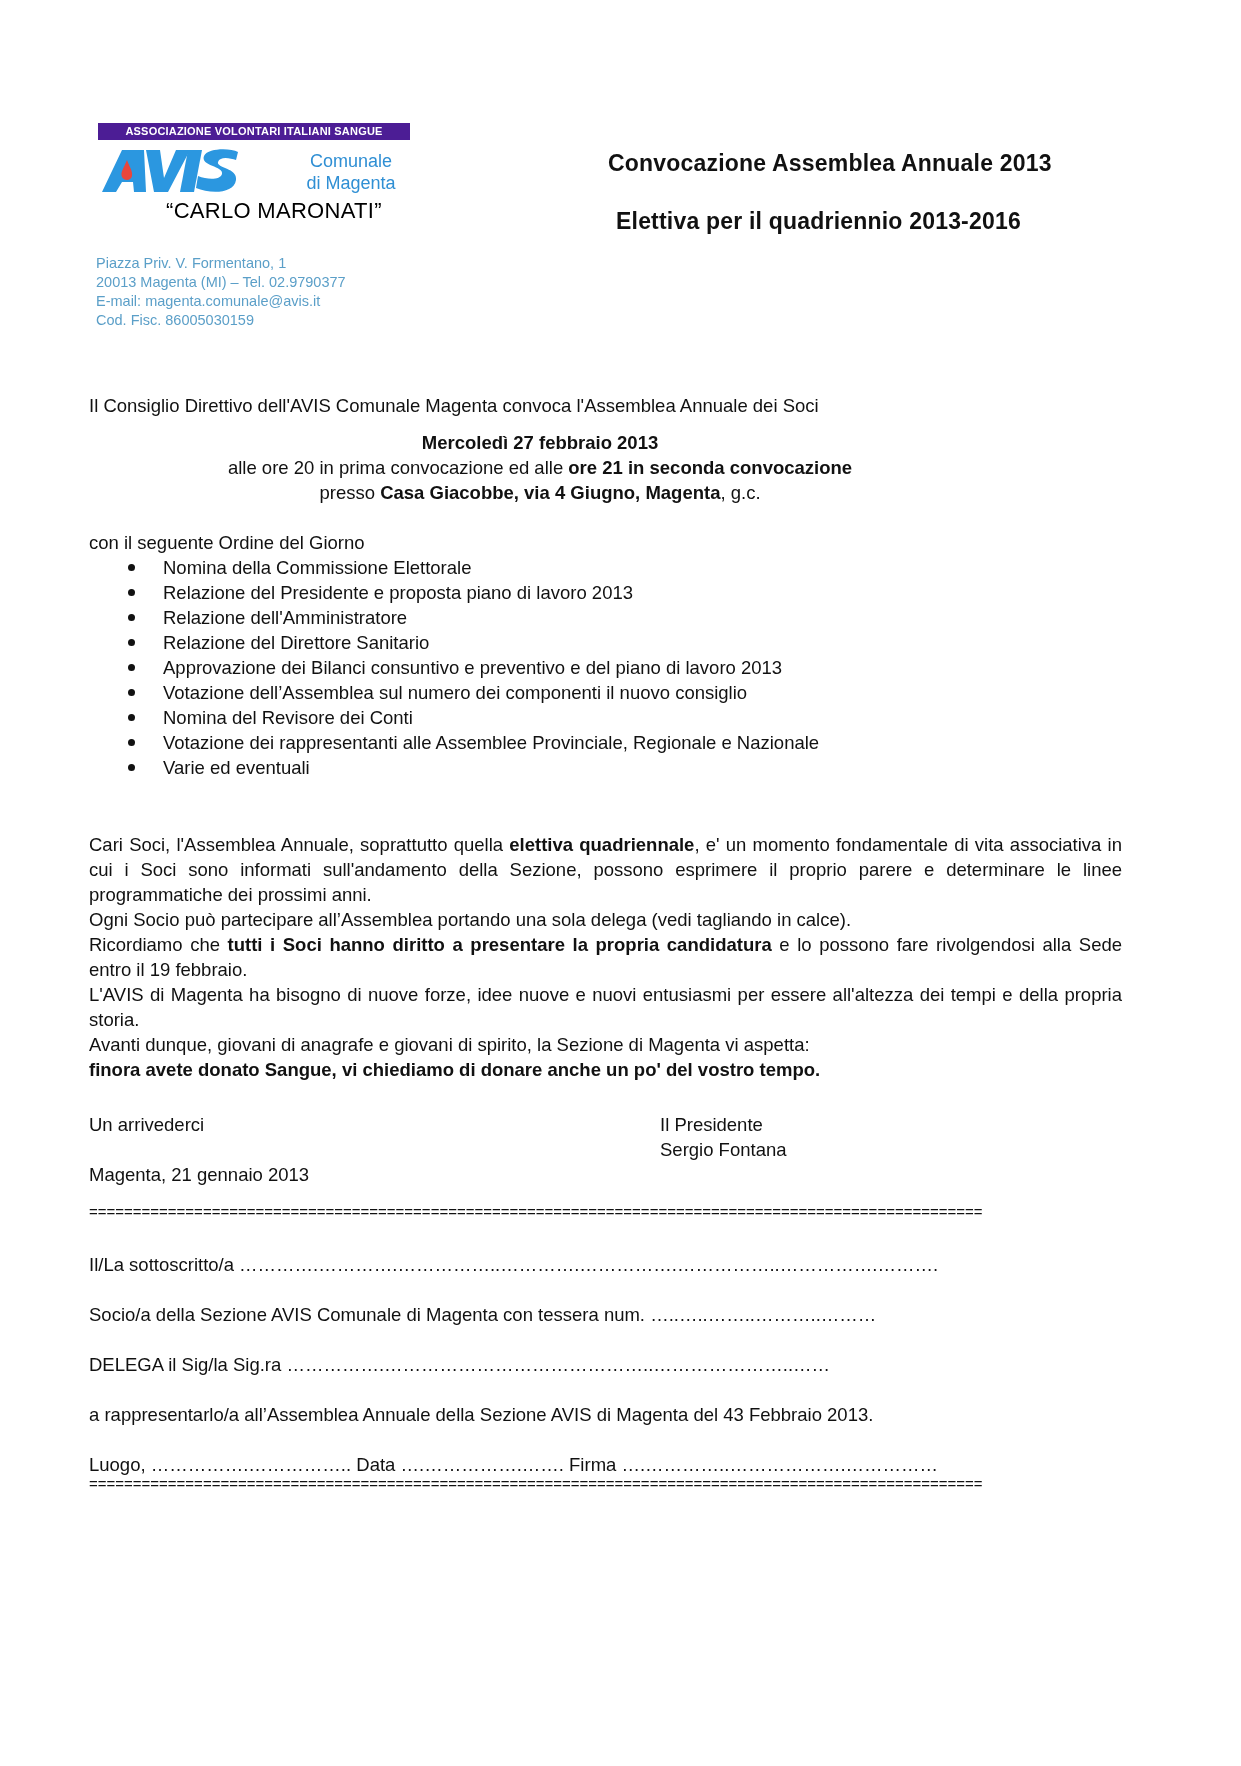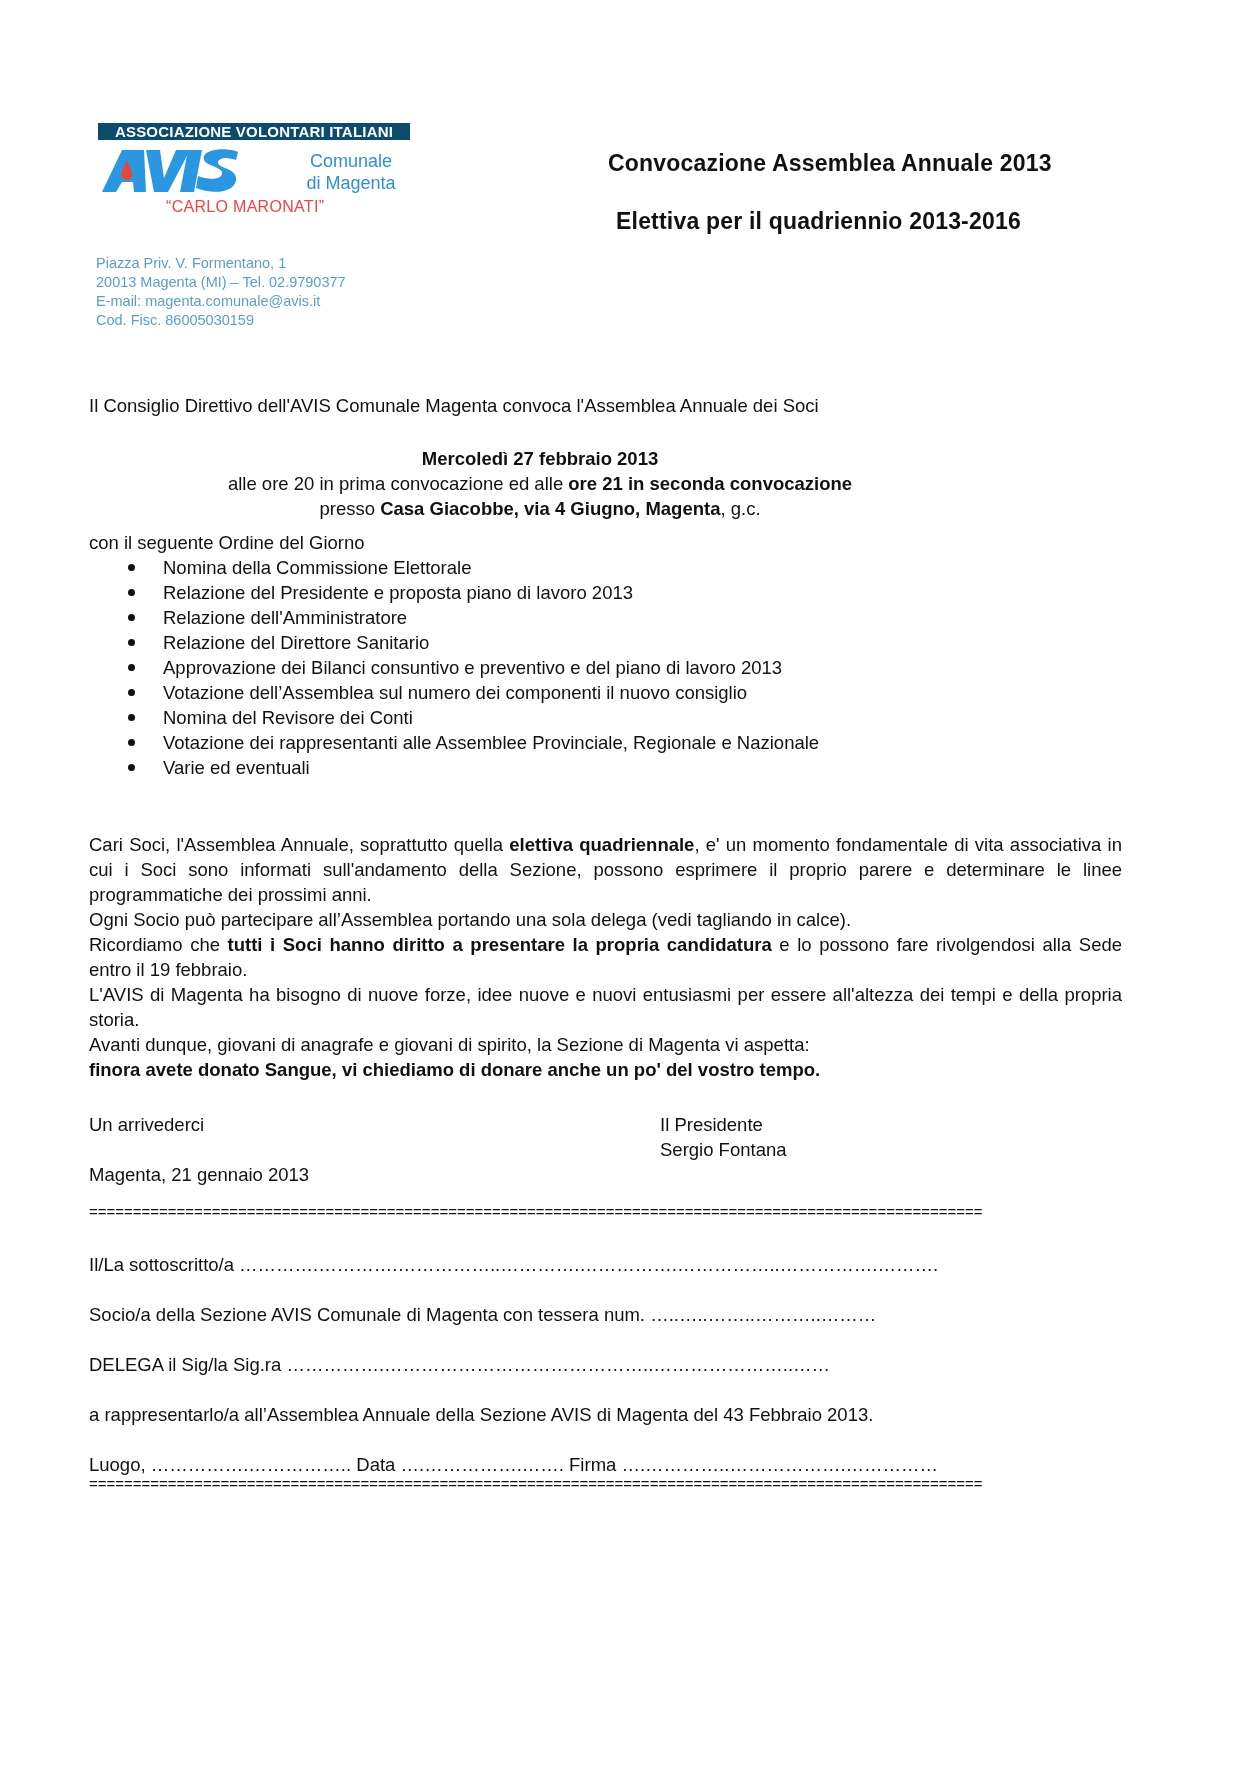--- a/index.html
+++ b/index.html
@@ -1,32 +1,32 @@
 <!DOCTYPE html>
 <html><head>
   <meta charset="utf-8">
   <style>
     html, body { margin: 0; padding: 0; background: #ffffff; }
     body { width: 1241px; height: 1766px; position: relative; overflow: hidden;
            font-family: "Liberation Sans", sans-serif; color: #111; }
     .abs { position: absolute; }
     
     #logo { left: 96px; top: 120px; width: 320px; height: 110px; }
-    .logo-banner { position: absolute; left: 2px; top: 3px; width: 312px; height: 17px; background: #0c4a6e;
-                   color: #fff; font-weight: bold; font-size: 15px; line-height: 17px; text-align: center; letter-spacing: 0.2px; }
+    .logo-banner { position: absolute; left: 2px; top: 3px; width: 312px; height: 17px; background: #4c1d95;
+                   color: #fff; font-weight: bold; font-size: 11px; line-height: 17px; text-align: center; letter-spacing: 0.2px; }
     .logo-avis { position: absolute; left: 4px; top: 26px; width: 140px; height: 48px; }
     .logo-comunale { position: absolute; left: 200px; top: 30px; color: #2f8fd4; font-size: 18px; line-height: 22px; text-align: center; width: 110px; }
-    .logo-carlo { position: absolute; left: 70px; top: 78px; color: #ef4444; font-size: 16px; letter-spacing: 0.3px; }
+    .logo-carlo { position: absolute; left: 70px; top: 78px; color: #000000; font-size: 22px; letter-spacing: 0.3px; }
     
     .addr { left: 96px; top: 254px; color: #5b9fc8; font-size: 14.5px; line-height: 19px; }
     
     .title1 { left: 608px; top: 150px; font-size: 23px; font-weight: bold; letter-spacing: 0.2px; color: #111; }
     .title2 { left: 616px; top: 208px; font-size: 23px; font-weight: bold; letter-spacing: 0.2px; color: #111; }
     .body-txt { font-size: 18.5px; line-height: 25px; color: #111; }
-    .center-block { left: 200px; width: 680px; top: 430px; text-align: center; margin-top: 16px; }
+    .center-block { left: 200px; width: 680px; top: 430px; text-align: center; }
     .intro { left: 89px; top: 379px; margin-top: 14px; }
     .agenda-intro { left: 89px; top: 530px; }
     .agenda { left: 89px; top: 555px; margin: 0; padding: 0; list-style: none; }
     .agenda li { position: relative; padding-left: 74px; height: 25px; white-space: nowrap; }
     .agenda li .bullet { position: absolute; left: 39px; top: 9px; width: 7px; height: 7px; background: #111; border-radius: 50%; }
     .para { left: 89px; top: 832px; width: 1033px; text-align: justify; }
     .para p { margin: 0; }
     .closing-left { left: 89px; top: 1112px; }
     .date-line { left: 89px; top: 1162px; }
     .closing-right { left: 660px; width: 190px; top: 1112px; }

